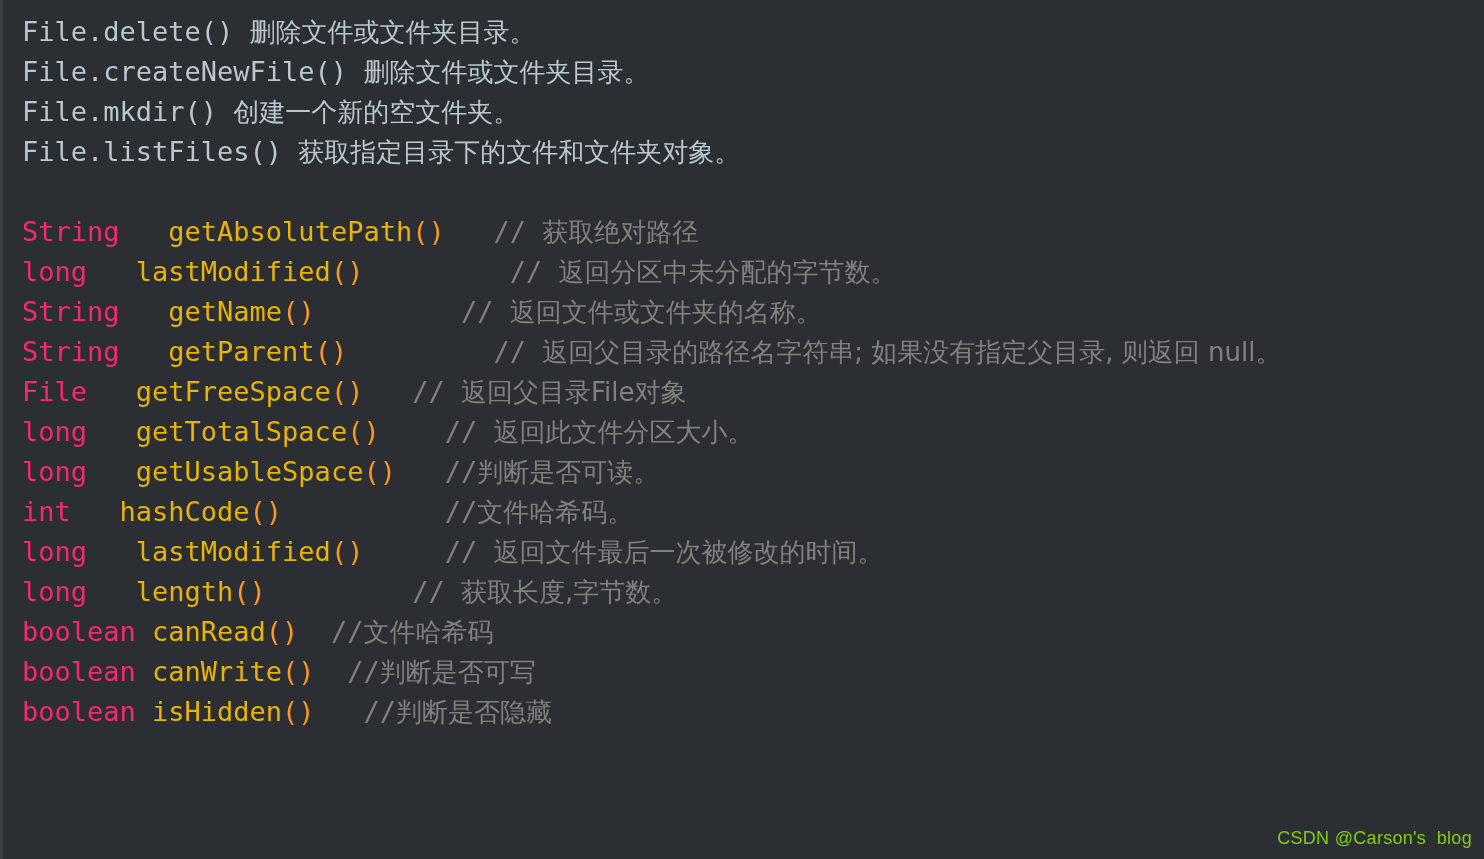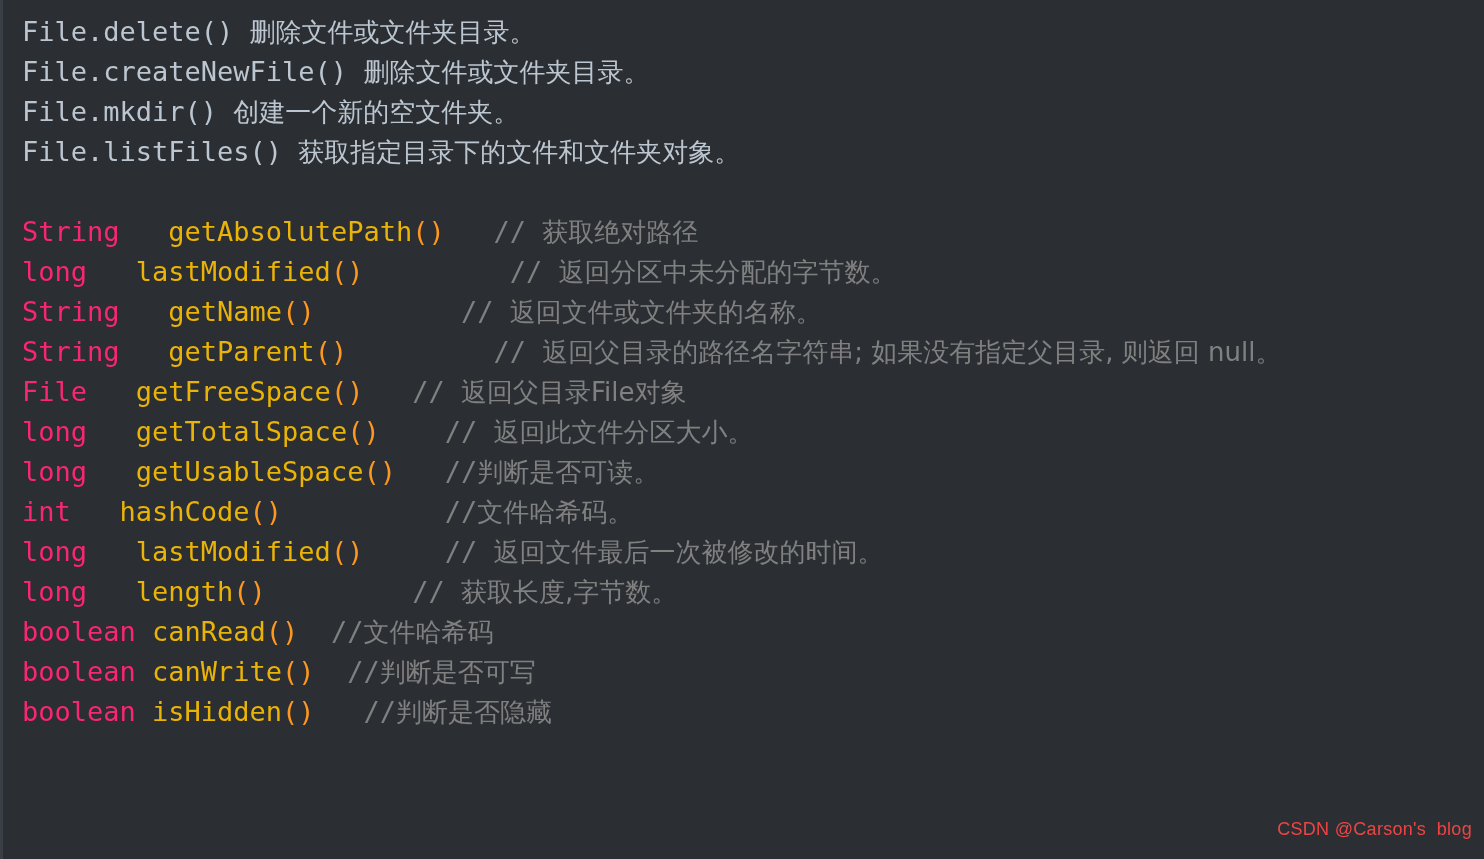--- a/index.html
+++ b/index.html
@@ -56,22 +56,22 @@
   .cmt    { color: #808080; }
   .cmt .cjk {
     font-family: "DejaVu Sans", "Liberation Sans", sans-serif;
     font-size: 26px;
   }
   .gap { color: transparent; }
 
   #watermark {
     position: absolute;
     right: 12px;
-    bottom: 19px;
-    color: #ef4444;
+    bottom: 10px;
+    color: #84cc16;
     font-family: "Liberation Sans", "DejaVu Sans", sans-serif;
     font-size: 18px;
     letter-spacing: 0.3px;
     white-space: pre;
   }
 </style>
 </head>
 <body>
 
 <div id="screen">

